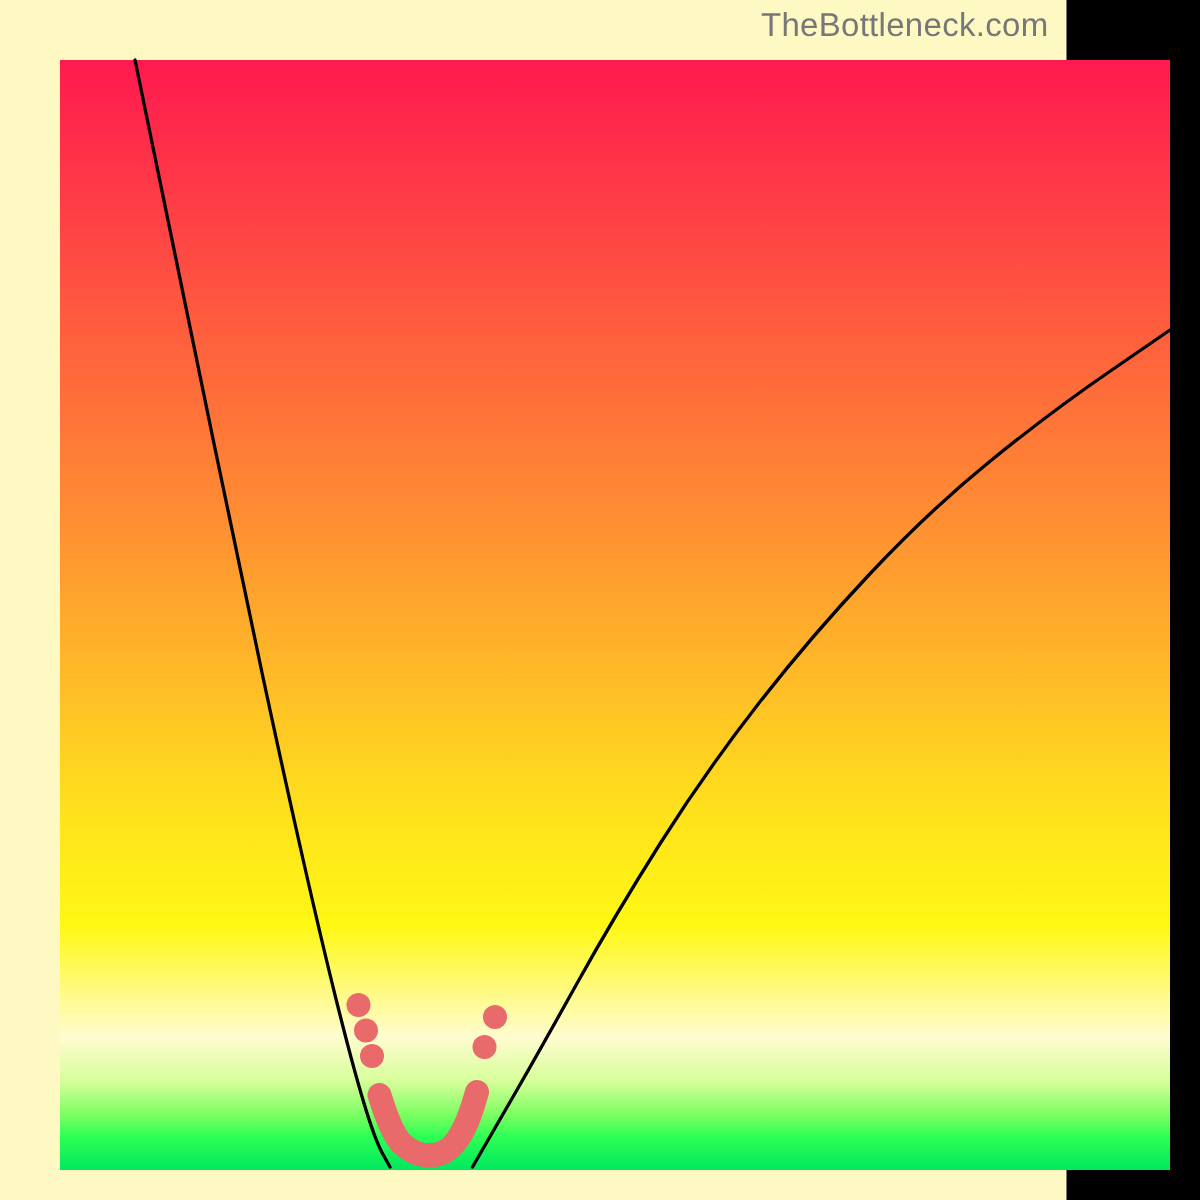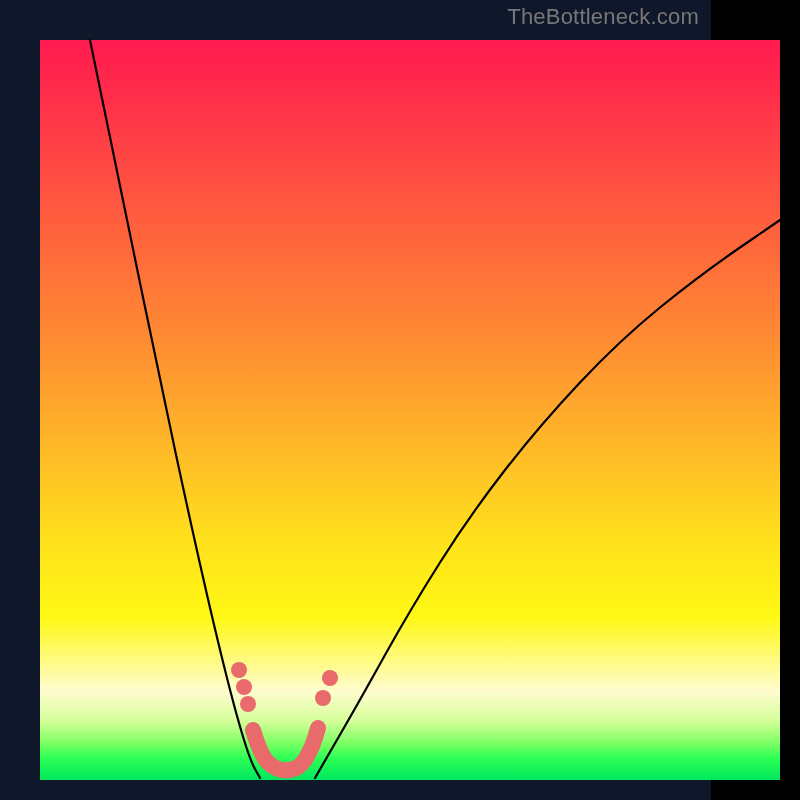--- a/index.html
+++ b/index.html
@@ -8,21 +8,21 @@
     width: 800px;
     height: 800px;
     background: #000;
     overflow: hidden;
     font-family: Arial, Helvetica, sans-serif;
   }
   .frame {
     position: absolute;
     left: 0; top: 0;
     width: 711px; height: 800px;
-    background: #0f172a;
+    background: #fef9c3;
   }
   .plot-area {
     position: absolute;
     left: 40px;
     top: 40px;
     width: 740px;
     height: 740px;
     
     background: linear-gradient(
       to bottom,

